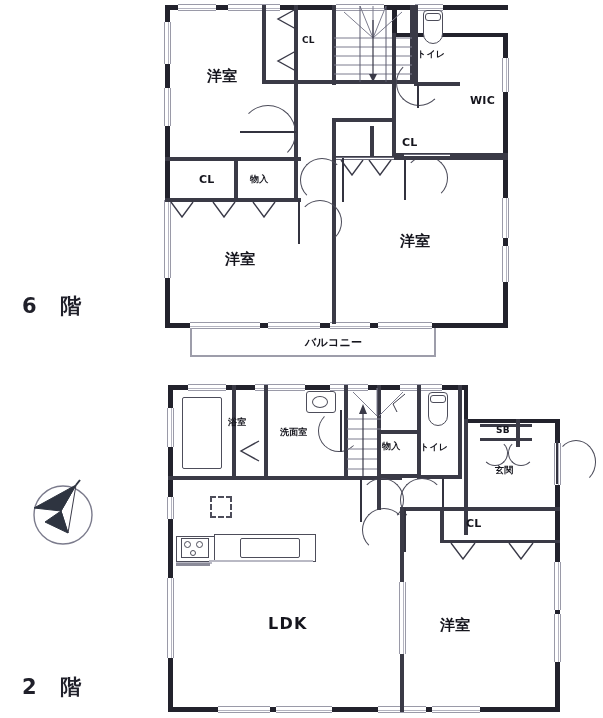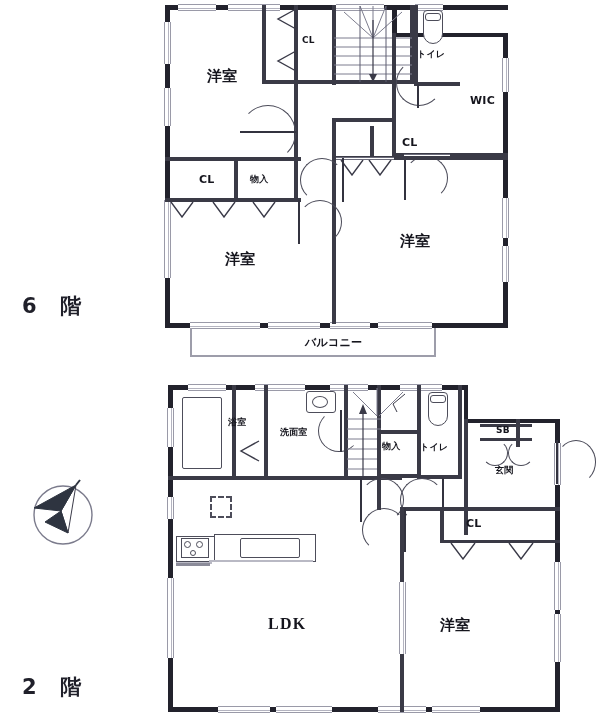--- a/index.html
+++ b/index.html
@@ -36,21 +36,21 @@
   
   .chev{position:absolute;}
   .chev svg{display:block;}
 
   .lbl{position:absolute;white-space:nowrap;font-weight:bold;color:#15151d;
        letter-spacing:0.02em;line-height:1;}
   .lbl.jp{font-family:"DejaVu Sans","Liberation Sans",sans-serif;}
   .lbl.sm{font-size:9px;}
   .lbl.md{font-size:11px;}
   .lbl.rm{font-size:15px;}
-  .lbl.big{font-size:16px;font-family:Liberation Serif, serif;}
+  .lbl.big{font-size:16px;}
 
   .floorlbl{position:absolute;font-size:21px;font-weight:bold;color:#20202a;letter-spacing:.06em;}
 
   .fixture{position:absolute;border:1px solid #4d4d5a;box-sizing:border-box;background:#fff;}
   .fixture.round{border-radius:50%;}
   .dashbox{position:absolute;border:2px dashed #4d4d5a;box-sizing:border-box;background:#fff;}
 
   #compass{position:absolute;}
   .balcony-line{position:absolute;background:#9d9daa;}
 </style>

